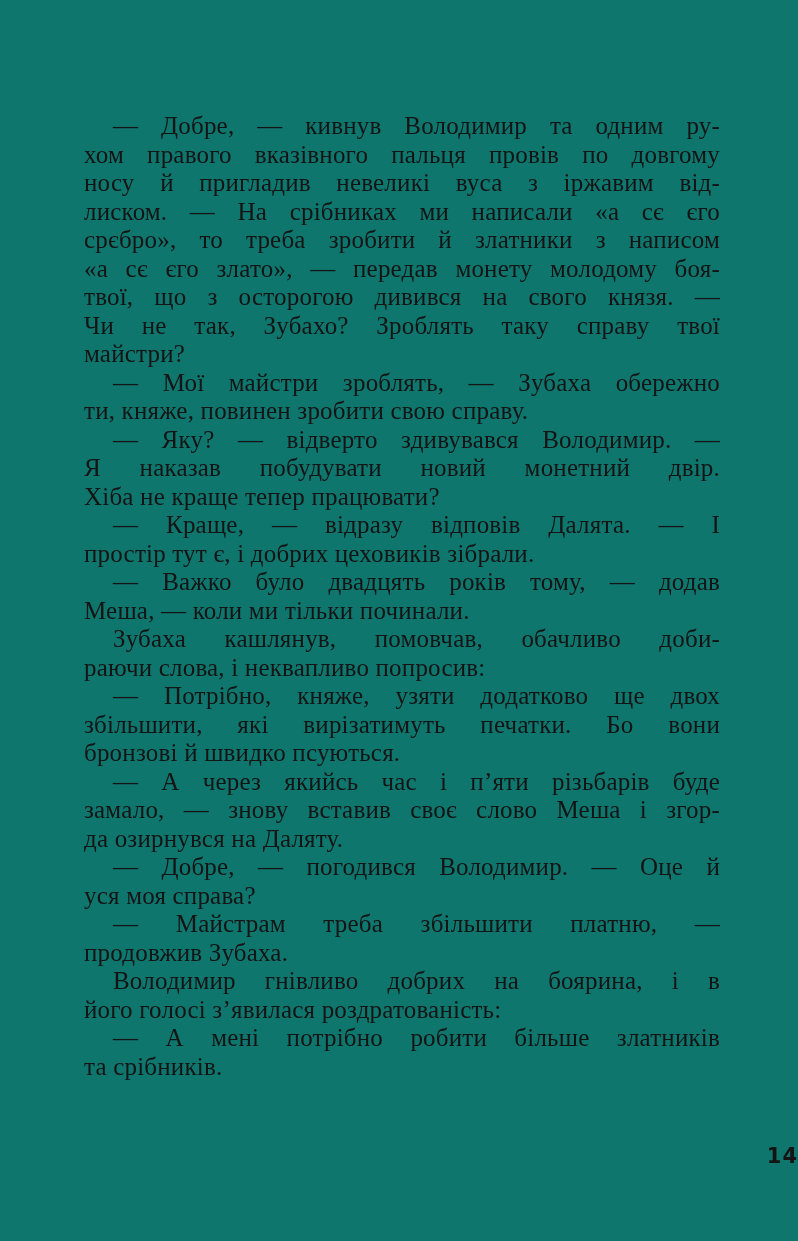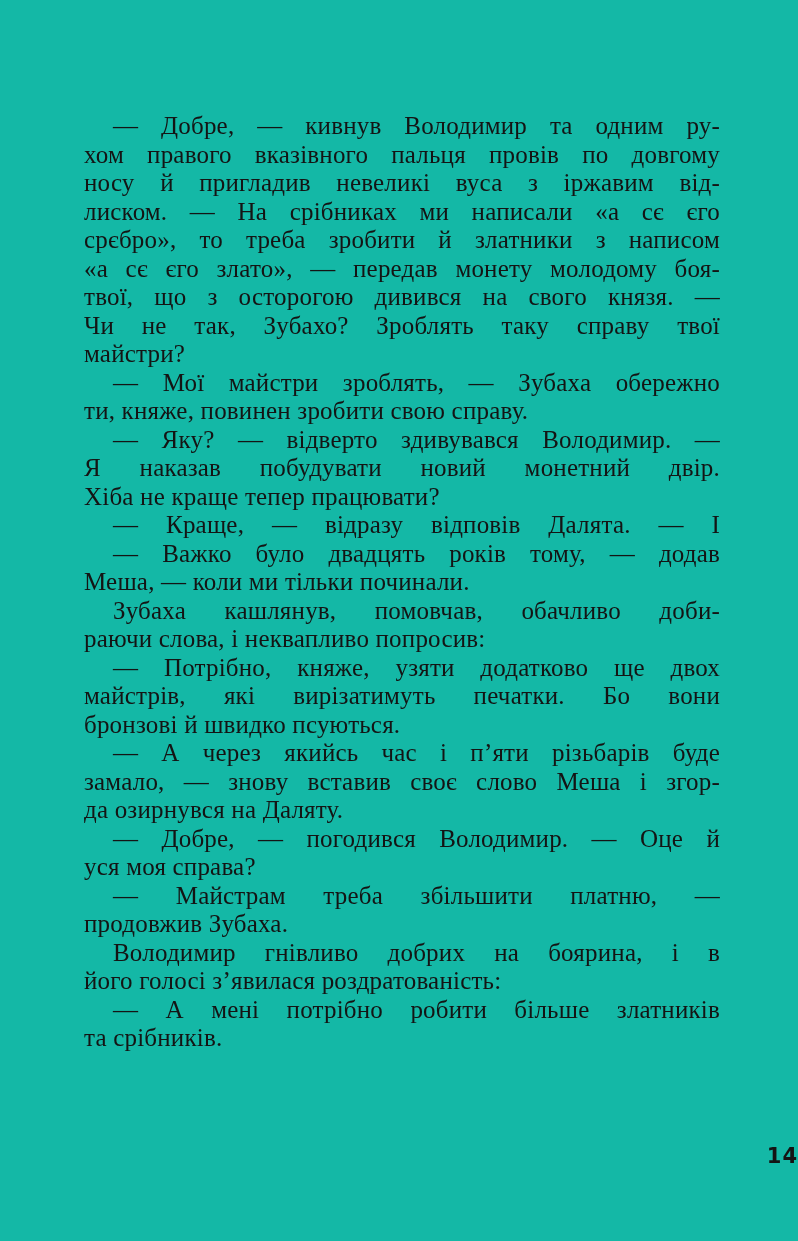--- a/index.html
+++ b/index.html
@@ -4,21 +4,21 @@
 <style>
   html, body {
     margin: 0;
     padding: 0;
     background: #ffffff;
   }
   .page {
     position: relative;
     width: 798px;
     height: 1241px;
-    background: #14b8a6;
+    background: #0f766e;
     overflow: hidden;
     font-family: "Liberation Serif", "DejaVu Serif", serif;
     color: #141414;
   }
   .text-block {
     position: absolute;
     left: 84px;
     top: 112px;
     width: 636px;
     font-size: 25px;
@@ -74,32 +74,33 @@
         <div class="line first">— Мої майстри зроблять, — Зубаха обережно</div>
         <div class="line last">ти, княже, повинен зробити свою справу.</div>
       </div>
       <div class="paragraph">
         <div class="line first">— Яку? — відверто здивувався Володимир. —</div>
         <div class="line">Я наказав побудувати новий монетний двір.</div>
         <div class="line last">Хіба не краще тепер працювати?</div>
       </div>
       <div class="paragraph">
         <div class="line first">— Краще, — відразу відповів Далята. — І</div>
+        <div class="line last">простір тут є, і добрих цеховиків зібрали.</div>
       </div>
       <div class="paragraph">
         <div class="line first">— Важко було двадцять років тому, — додав</div>
         <div class="line last">Меша, — коли ми тільки починали.</div>
       </div>
       <div class="paragraph">
         <div class="line first">Зубаха кашлянув, помовчав, обачливо доби-</div>
         <div class="line last">раючи слова, і неквапливо попросив:</div>
       </div>
       <div class="paragraph">
         <div class="line first">— Потрібно, княже, узяти додатково ще двох</div>
-        <div class="line">майстрів, які вирізатимуть печатки. Бо вони</div>
+        <div class="line">збільшити, які вирізатимуть печатки. Бо вони</div>
         <div class="line last">бронзові й швидко псуються.</div>
       </div>
       <div class="paragraph">
         <div class="line first">— А через якийсь час і п’яти різьбарів буде</div>
         <div class="line">замало, — знову вставив своє слово Меша і згор-</div>
         <div class="line last">да озирнувся на Даляту.</div>
       </div>
       <div class="paragraph">
         <div class="line first">— Добре, — погодився Володимир. — Оце й</div>
         <div class="line last">уся моя справа?</div>

